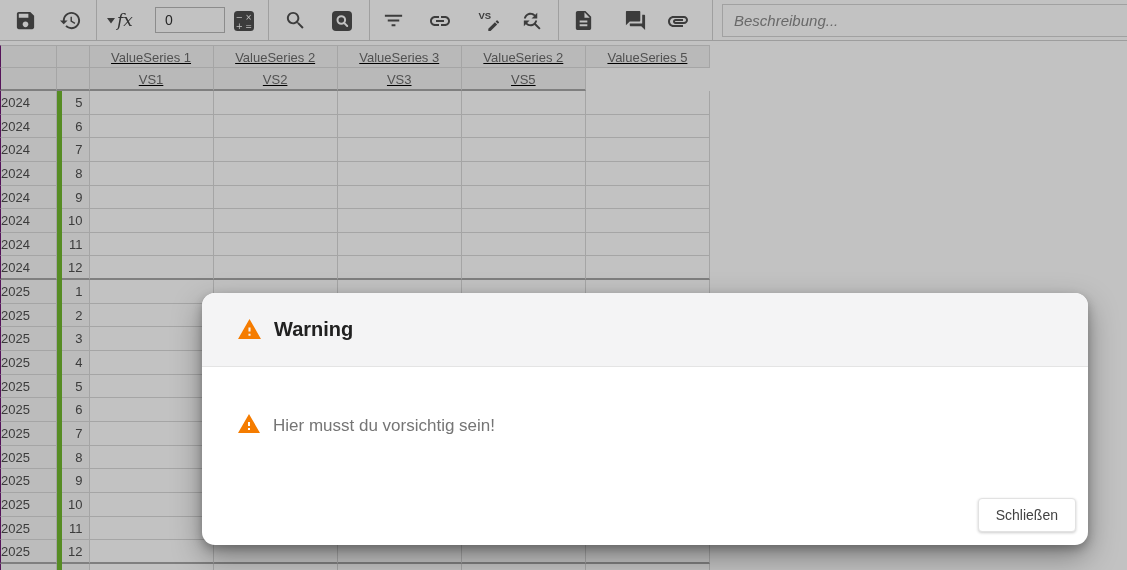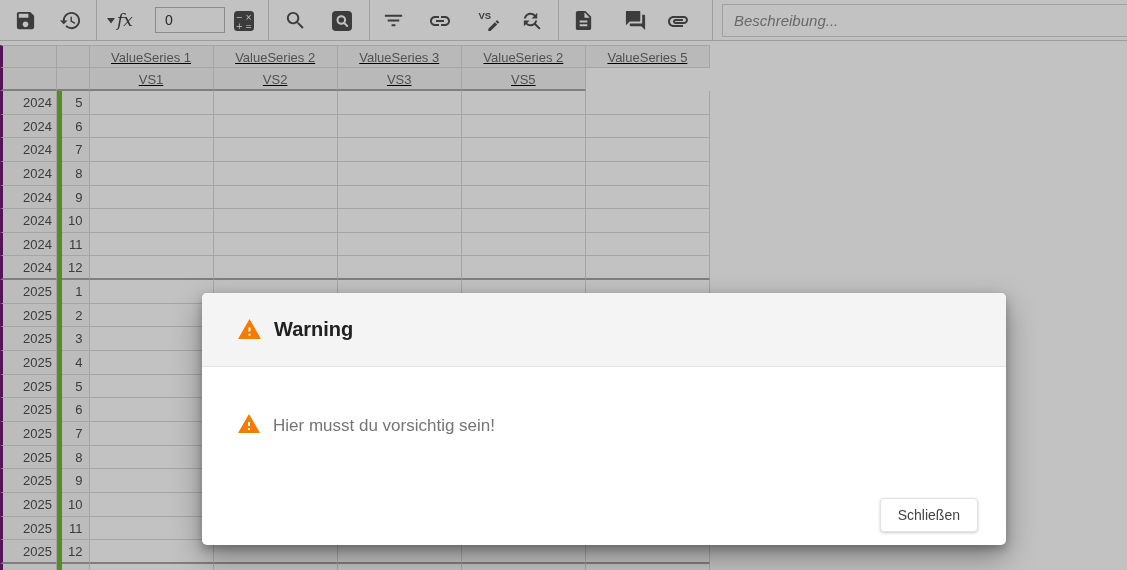--- a/index.html
+++ b/index.html
@@ -22,44 +22,44 @@
               border:1px solid #d4d4d4;background:#fff;padding:0 0 0 11px;font-size:15px;
               font-style:italic;color:#555;font-family:"Liberation Sans",sans-serif;outline:none;}
   .desc-input::placeholder{color:#8a8a8a;opacity:1;}
 
   
   .grid{position:absolute;left:0;top:45px;}
   .g-row{display:flex;height:23.65px;}
   .g-head{height:23px;text-decoration:underline;}
   .g-cell{box-sizing:border-box;border-right:1px solid #d9d9d9;border-bottom:1px solid #d9d9d9;
           font-size:13px;color:#4f4f4f;overflow:hidden;white-space:nowrap;}
-  .yc{width:57px;border-left:3px solid #701a75;text-align:right;padding:4px 4px 0 0;}
+  .yc{width:57px;border-left:1px solid #701a75;text-align:left;padding:4px 4px 0 0;}
   .mc{width:32.5px;text-align:right;padding:4px 6px 0 0;}
   .dc{width:124.1px;}
   .hc{color:#6b6b6b;text-align:center;padding-top:4px;background:#f4f4f4;}
   .g-head .yc,.g-head .mc{background:#f4f4f4;}
   .rh{background:#f7f7f7;}
   .tb .g-cell,.tb{border-top:1px solid #d9d9d9;}
   .h2 .g-cell{border-bottom:2px solid #a8a8a8;}
   .year-end .g-cell{border-bottom:2px solid #a8a8a8;}
   .green-line{position:absolute;left:57px;top:91px;width:4.5px;height:479px;background:#72b92e;z-index:2;}
 
   
   .backdrop{position:absolute;left:0;top:0;right:0;bottom:0;background:rgba(0,0,0,0.24);z-index:10;}
-  .modal{position:absolute;left:202px;top:293px;width:804px;height:252px;background:#fff;
-         border-radius:5px;z-index:11;overflow:hidden;
+  .modal{position:absolute;left:202px;top:293px;width:886px;height:252px;background:#fff;
+         border-radius:13px;z-index:11;overflow:hidden;
          box-shadow:0 12px 30px rgba(0,0,0,0.35),0 4px 10px rgba(0,0,0,0.25);}
   .modal-header{height:74px;background:#f4f4f5;border-bottom:1px solid #e4e4e4;display:flex;
                 align-items:center;padding-left:35px;box-sizing:border-box;}
   .modal-title{font-size:20px;font-weight:600;color:#212121;margin-left:12px;}
   .modal-body{position:relative;height:178px;}
   .msg-row{display:flex;align-items:flex-end;padding:45px 0 0 35px;}
   .modal-msg{font-size:17px;color:#757575;margin-left:12px;}
   .warn-icon{display:flex;align-items:center;}
-  .close-btn{position:absolute;right:28px;bottom:13px;background:#fff;border:1px solid #e2e2e2;
+  .close-btn{position:absolute;right:12px;bottom:13px;background:#fff;border:1px solid #e2e2e2;
              border-radius:4px;padding:8px 17px;font-size:14px;color:#424242;cursor:pointer;
              font-family:"Liberation Sans",sans-serif;box-shadow:0 1px 3px rgba(0,0,0,0.2);}
 </style>
 </head>
 <body>
 
 <div class="stage">
 
   <div class="toolbar">
     <button class="tb-btn" style="left:13px">

